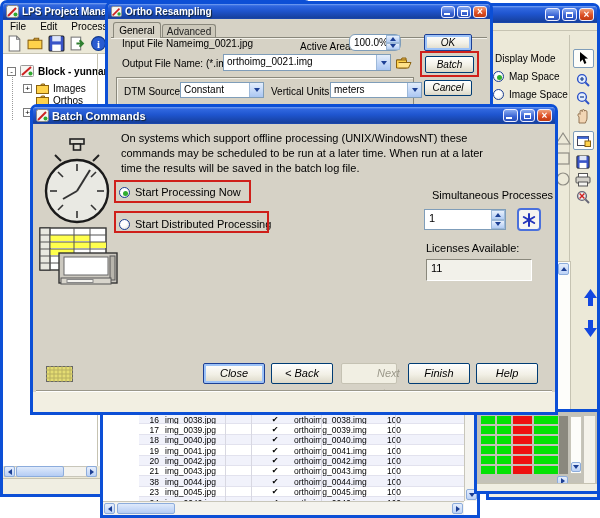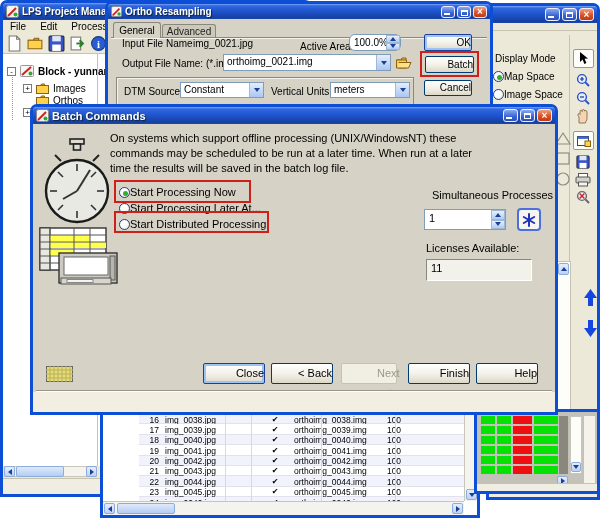--- a/index.html
+++ b/index.html
@@ -20,21 +20,21 @@
   .cap.close { background:linear-gradient(180deg,#f0a078,#dd5026 55%,#c03a10); }
   .cap .mingl { position:absolute; left:2px; bottom:2px; width:6px; height:2px; background:#fff; }
   .cap .maxgl { position:absolute; left:3px; top:3px; width:7px; height:6px; border:1px solid #fff; border-top-width:2px; }
   .cap .xgl { position:absolute; left:0; top:0; width:100%; height:100%; color:#fff; font-size:10px;
     font-weight:bold; text-align:center; line-height:11px; }
 
   .appicon { width:13px; height:13px; flex:0 0 auto; }
 
   
   .xpbtn { position:absolute; border:1px solid #003c74; border-radius:2px; font-size:11px; color:#000;
-    background:linear-gradient(180deg,#ffffff,#f2f0e6 55%,#dcd8c8); text-align:right; }
+    background:linear-gradient(180deg,#ffffff,#f2f0e6 55%,#dcd8c8); text-align:center;font-style:italic; }
   .xpbtn.focused { box-shadow:inset 0 0 0 2px #9cc2f8; border-color:#1c3f94; }
   .xpbtn.disabled { color:#9b988a; border-color:#c5c2b3; background:#f1efe3; box-shadow:none;padding-left:35px; }
   .sunken { position:absolute; border:1px solid #8a887c; border-right-color:#fff; border-bottom-color:#fff;
     background:#f2f1ea; font-size:11px; padding:2px 4px; }
 
   
   .combo { position:absolute; border:1px solid #7f9db9; background:#fff; font-size:10px; }
   .combo .ctxt { position:absolute; left:3px; top:1px; right:16px; white-space:nowrap; overflow:hidden; }
   .cbtn { position:absolute; right:0; top:0; bottom:0; width:14px; border-left:1px solid #9db9d9;
     background:linear-gradient(180deg,#e4eefc,#aac6f2); display:flex; align-items:center; justify-content:center; }
@@ -51,21 +51,21 @@
 
   .sb-btn { position:absolute; border:1px solid #8cacdc; border-radius:2px;
     background:linear-gradient(180deg,#e6eefc,#bcd2f6); display:flex; align-items:center; justify-content:center; }
   .sb-track { position:absolute; background:#f4f3ee; border:1px solid #c8c6ba; }
   .sb-thumb { position:absolute; border:1px solid #8cacdc; border-radius:2px; background:linear-gradient(180deg,#dfeafb,#b4ccf4); }
 
   .radio { width:11px; height:11px; border-radius:50%; border:1px solid #1c3f94;
     background:radial-gradient(circle at 35% 30%,#ffffff 40%,#dcdcd2); position:relative; flex:0 0 auto; }
   .radio .dot { position:absolute; left:3px; top:3px; width:5px; height:5px; border-radius:50%; background:#2fae2f; display:none; }
   .radio.sel .dot { display:block; }
-  .radrow { position:absolute; display:flex; align-items:center; font-size:11px; white-space:nowrap;text-align:right; }
+  .radrow { position:absolute; display:flex; align-items:center; gap:5px; font-size:11px; white-space:nowrap;text-align:right; }
 
   .hl-rect { position:absolute; border:2px solid #cf1f1a; }
 
   .menu-item { font-size:10px; padding:0 7px; color:#000; }
   .tbicon { width:17px; height:16px; display:inline-block; }
 
   .sep-line { position:absolute; height:1px; background:#9a978a; box-shadow:0 1px 0 #ffffff; }
 
   
   .tnode { position:absolute; display:flex; align-items:center; gap:4px; font-size:10px; white-space:nowrap; }
@@ -359,21 +359,21 @@
 
     <div style="position:absolute;left:8px;top:73px;width:298px;height:100px;border:1px solid #8a887c;box-shadow:inset 1px 1px 0 #f4f2ea;"></div>
     <span style="position:absolute;left:14px;top:82px;font-size:10px;background:#d6d2c5;padding:0 2px;">DTM Source:</span>
     <div class="combo" style="left:72px;top:78px;width:84px;height:16px;">
       <span class="ctxt">Constant</span>
       <span class="cbtn">
           <span class="tri-dn"></span>
         </span>
     </div>
     <span style="position:absolute;left:161px;top:82px;font-size:10px;background:#d6d2c5;padding:0 2px;">Vertical Units:</span>
-    <div class="combo" style="left:222px;top:78px;width:80px;height:16px;">
+    <div class="combo" style="left:222px;top:78px;width:92px;height:16px;">
       <span class="ctxt">meters</span>
       <span class="cbtn">
           <span class="tri-dn"></span>
         </span>
     </div>
     <div class="xpbtn" style="left:316px;top:76px;width:48px;height:16px;line-height:14px;font-size:10px;">Cancel</div>
   </div>
 
   <div class="xpwin" id="table-win" style="left:100px;top:393px;width:380px;height:125px;z-index:4;border-radius:0;background:#fff;">
     <div style="position:absolute;left:0;top:0;right:13px;bottom:14px;background:#fff;overflow:hidden;">
@@ -414,21 +414,21 @@
             <span class="c-val">100</span>
           </div>
           <div class="trow">
             <span class="c-num">21</span>
             <span class="c-img">img_0043.jpg</span>
             <span class="c-chk">✔</span>
             <span class="c-ortho">orthoimg_0043.img</span>
             <span class="c-val">100</span>
           </div>
           <div class="trow">
-            <span class="c-num">22</span>
+            <span class="c-num">38</span>
             <span class="c-img">img_0044.jpg</span>
             <span class="c-chk">✔</span>
             <span class="c-ortho">orthoimg_0044.img</span>
             <span class="c-val">100</span>
           </div>
           <div class="trow">
             <span class="c-num">23</span>
             <span class="c-img">img_0045.jpg</span>
             <span class="c-chk">✔</span>
             <span class="c-ortho">orthoimg_0045.img</span>
@@ -519,21 +519,21 @@
           </div>
         <div class="cap">
             <span class="maxgl"></span>
           </div>
         <div class="cap close">
             <span class="xgl">×</span>
           </div>
       </div>
     </div>
 
-    <div style="position:absolute;left:77px;top:24px;width:380px;font-size:11px;line-height:15px;color:#000;">On systems which support offline processing (UNIX/WindowsNT) these commands may be scheduled to be run at a later time. When run at a later time the results will be saved in the batch log file.</div>
+    <div style="position:absolute;left:88px;top:24px;width:380px;font-size:11px;line-height:15px;color:#000;">On systems which support offline processing (UNIX/WindowsNT) these commands may be scheduled to be run at a later time. When run at a later time the results will be saved in the batch log file.</div>
 
     <svg style="position:absolute;left:10px;top:30px;" width="68" height="96" viewBox="0 0 68 96">
       <rect x="27" y="2" width="14" height="5" fill="#dddbd2" stroke="#222" stroke-width="1.6"></rect>
       <rect x="30.5" y="7" width="7" height="6" fill="#dddbd2" stroke="#222" stroke-width="1.6"></rect>
       <line x1="12" y1="18" x2="18" y2="24" stroke="#222" stroke-width="2"></line>
       <line x1="56" y1="18" x2="50" y2="24" stroke="#222" stroke-width="2"></line>
       <circle cx="34" cy="54" r="31" fill="#e9e9e3" stroke="#1a1a1a" stroke-width="2.4"></circle>
       <g stroke="#333" stroke-width="1.6">
         <line x1="34" y1="27" x2="34" y2="34"></line>
           <line x1="34" y1="74" x2="34" y2="81"></line>
@@ -570,24 +570,20 @@
       <rect x="22" y="51" width="50" height="6" fill="#d8d5cc" stroke="#555"></rect>
       <rect x="28" y="52.5" width="26" height="3" fill="#f4f3ee" stroke="#888"></rect>
     </svg>
 
     <div class="radrow" style="left:86px;top:79px;">
       <span class="radio sel">
           <span class="dot"></span>
         </span>
       <span>Start Processing Now</span>
     </div>
-    <div class="radrow" style="left:86px;top:95px;">
-      <span class="radio"></span>
-      <span>Start Processing Later At...</span>
-    </div>
     <div class="radrow" style="left:86px;top:111px;">
       <span class="radio"></span>
       <span>Start Distributed Processing</span>
     </div>
     <div class="hl-rect" style="left:81px;top:73px;width:137px;height:23px;"></div>
     <div class="hl-rect" style="left:81px;top:104px;width:155px;height:22px;"></div>
 
     <span style="position:absolute;left:399px;top:82px;font-size:11px;white-space:nowrap;text-align:center;">Simultaneous Processes</span>
     <div class="spin" style="left:391px;top:102px;width:82px;height:21px;">
       <span class="sval">1</span>

